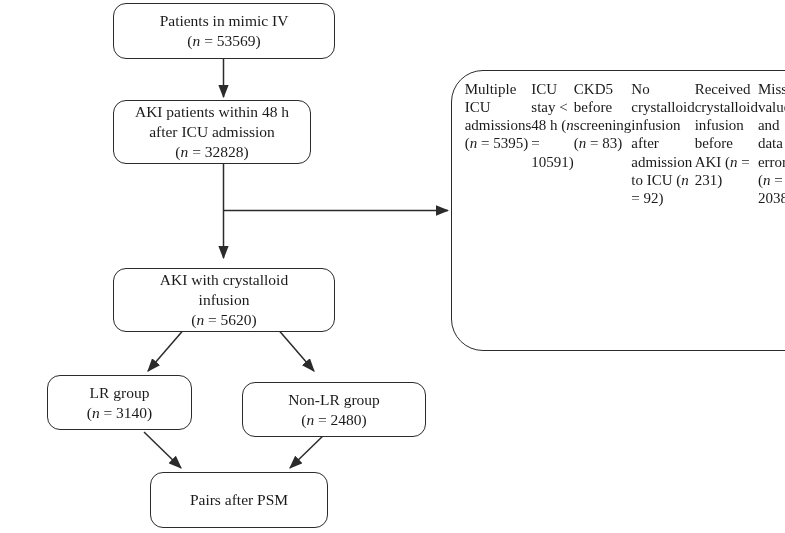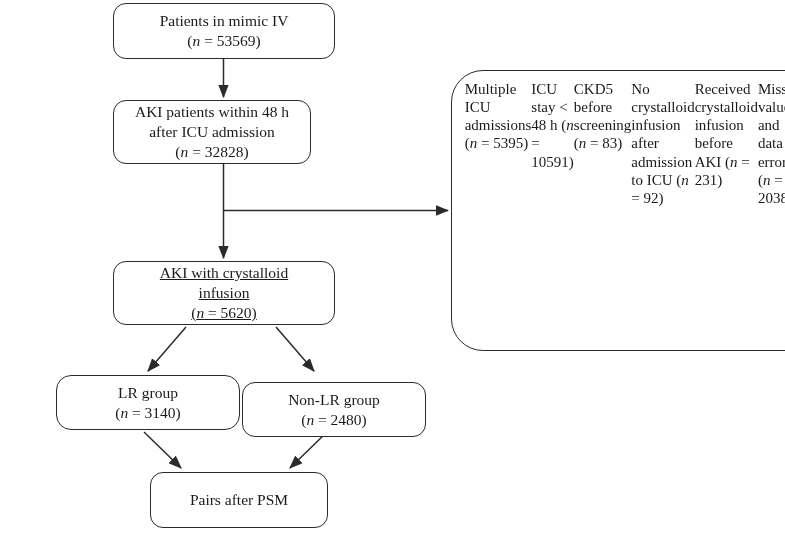--- a/index.html
+++ b/index.html
@@ -34,22 +34,22 @@
   .node .node-text {
     display: block;
     white-space: pre-line;
     padding: 0 6px;
   }
   .node-text .ital { font-style: italic; }
 
   
   #node-source      { left: 69px;  top: 3px;   width: 222px; height: 56px; }
   #node-aki48       { left: 69px;  top: 100px; width: 198px; height: 64px; }
-  #node-crystalloid { left: 69px;  top: 261px; width: 222px; height: 64px; text-decoration: underline; }
-  #node-lr          { left: 12px;   top: 375px; width: 184px; height: 55px; border-radius: 15px; }
+  #node-crystalloid { left: 69px;  top: 268px; width: 222px; height: 64px; }
+  #node-lr          { left: 3px;   top: 375px; width: 145px; height: 55px; }
   #node-nonlr       { left: 198px; top: 382px; width: 184px; height: 55px; }
   #node-psm         { left: 106px; top: 472px; width: 178px; height: 56px; }
 
   
   #node-exclusions {
     position: absolute;
     left: 407px;
     top: 70px;
     width: 366px;
     height: 281px;

